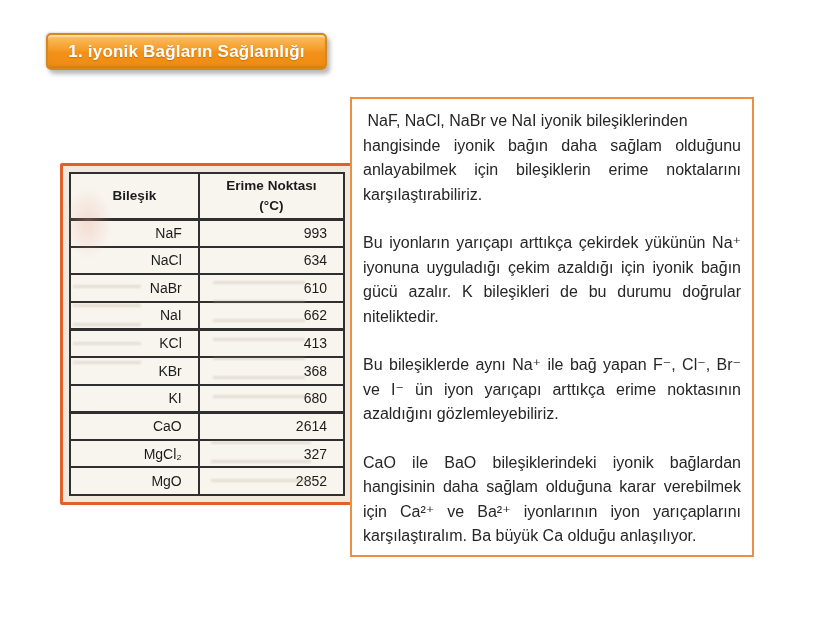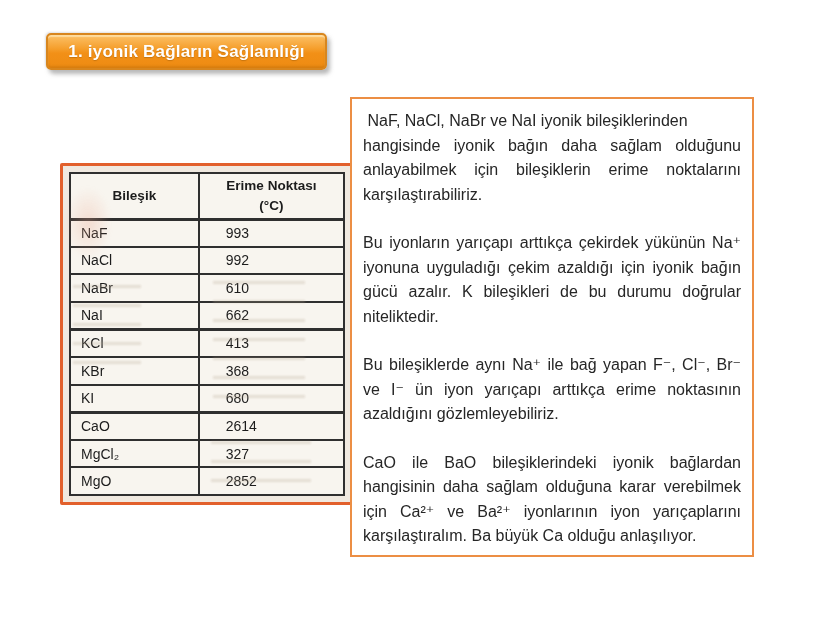--- a/index.html
+++ b/index.html
@@ -90,22 +90,23 @@
     vertical-align: middle;
     height: 46px;
     line-height: 1.45;
     border-bottom-width: 3px;
     padding: 2px 0;
   }
   .scan tbody td {
     font-size: 14px;
     height: 23px;
     vertical-align: middle;
-    padding: 1px 2px 1px 10px;
+    padding: 1px 16px 1px 10px;
     font-weight: 500;
+    text-align: right;
   }
   .scan tbody td.c-mp { padding-left: 26px; }
   
   .scan tbody tr:nth-of-type(5) td,
   .scan tbody tr:nth-of-type(8) td { border-top-width: 3px; }
 
   
   .artifact {
     position: absolute;
     pointer-events: none;
@@ -183,21 +184,21 @@
       </thead>
       <tbody>
 
           <tr>
             <td class="c-compound">NaF</td>
             <td class="c-mp">993</td>
           </tr>
 
           <tr>
             <td class="c-compound">NaCl</td>
-            <td class="c-mp">992</td>
+            <td class="c-mp">634</td>
           </tr>
 
           <tr>
             <td class="c-compound">NaBr</td>
             <td class="c-mp">610</td>
           </tr>
 
           <tr>
             <td class="c-compound">NaI</td>
             <td class="c-mp">662</td>

